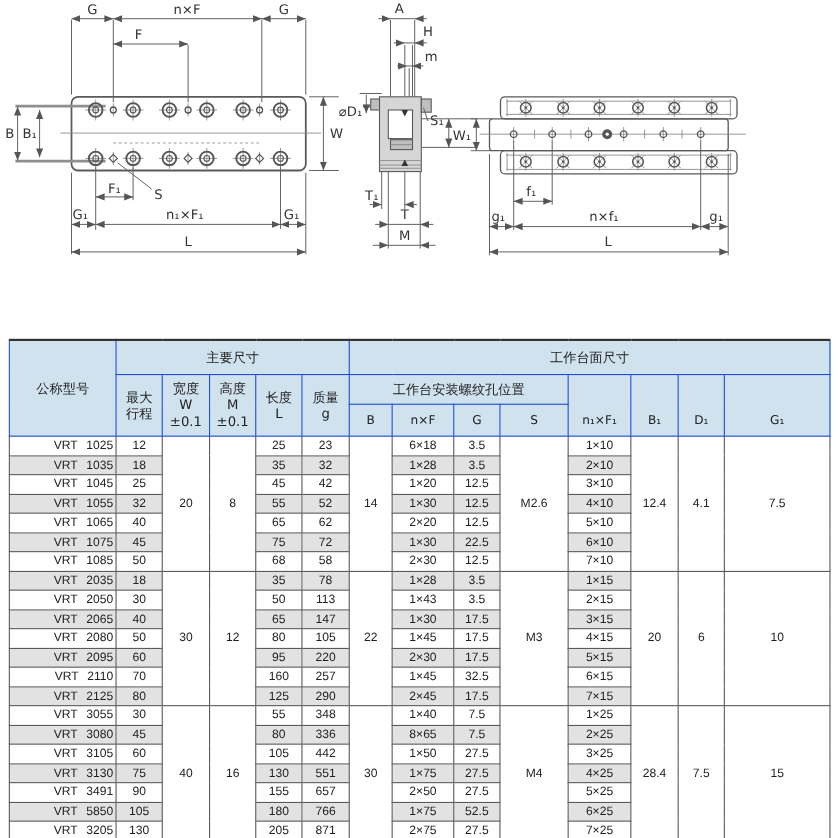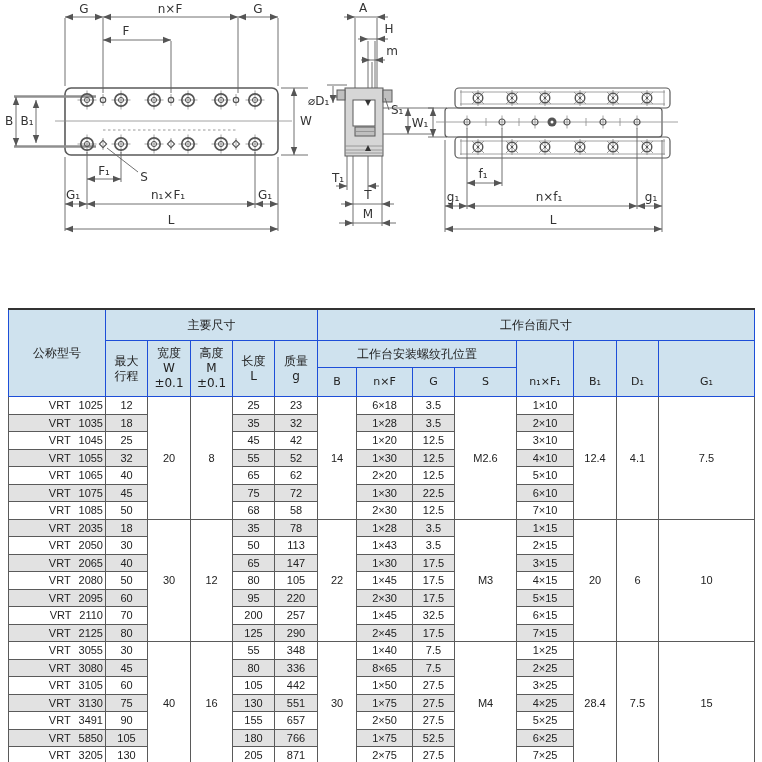--- a/index.html
+++ b/index.html
@@ -452,21 +452,21 @@
           <td class="stripe">60</td>
           <td class="stripe">95</td>
           <td class="stripe">220</td>
           <td class="stripe">2×30</td>
           <td class="stripe">17.5</td>
           <td class="stripe">5×15</td>
         </tr>
         <tr>
           <td class="model">VRT 2110</td>
           <td>70</td>
-          <td>200</td>
+          <td>160</td>
           <td>257</td>
           <td>1×45</td>
           <td>32.5</td>
           <td>6×15</td>
         </tr>
         <tr>
           <td class="model stripe">VRT 2125</td>
           <td class="stripe">80</td>
           <td class="stripe">125</td>
           <td class="stripe">290</td>

